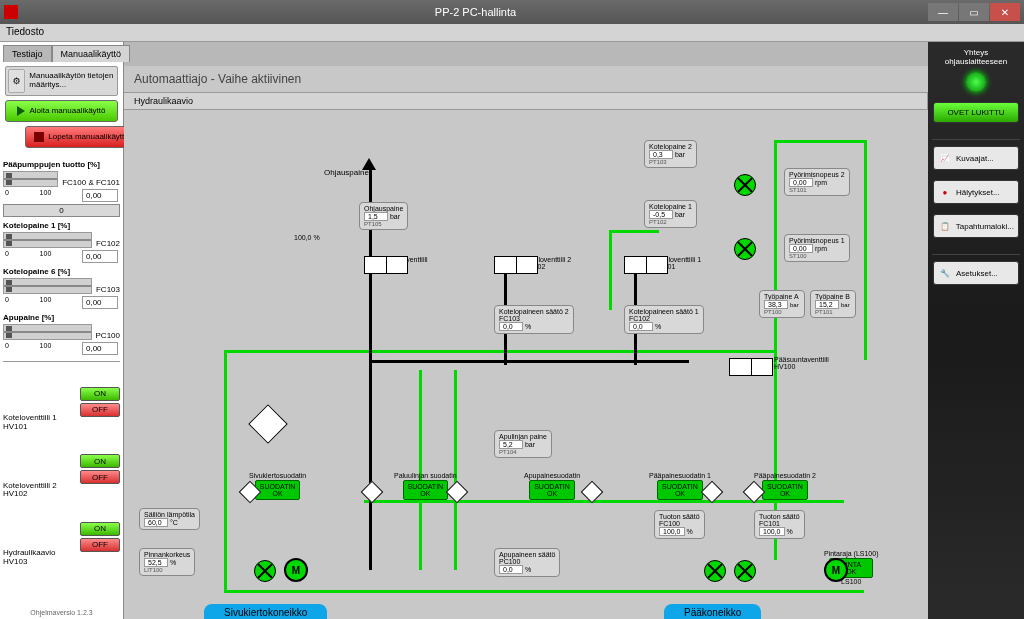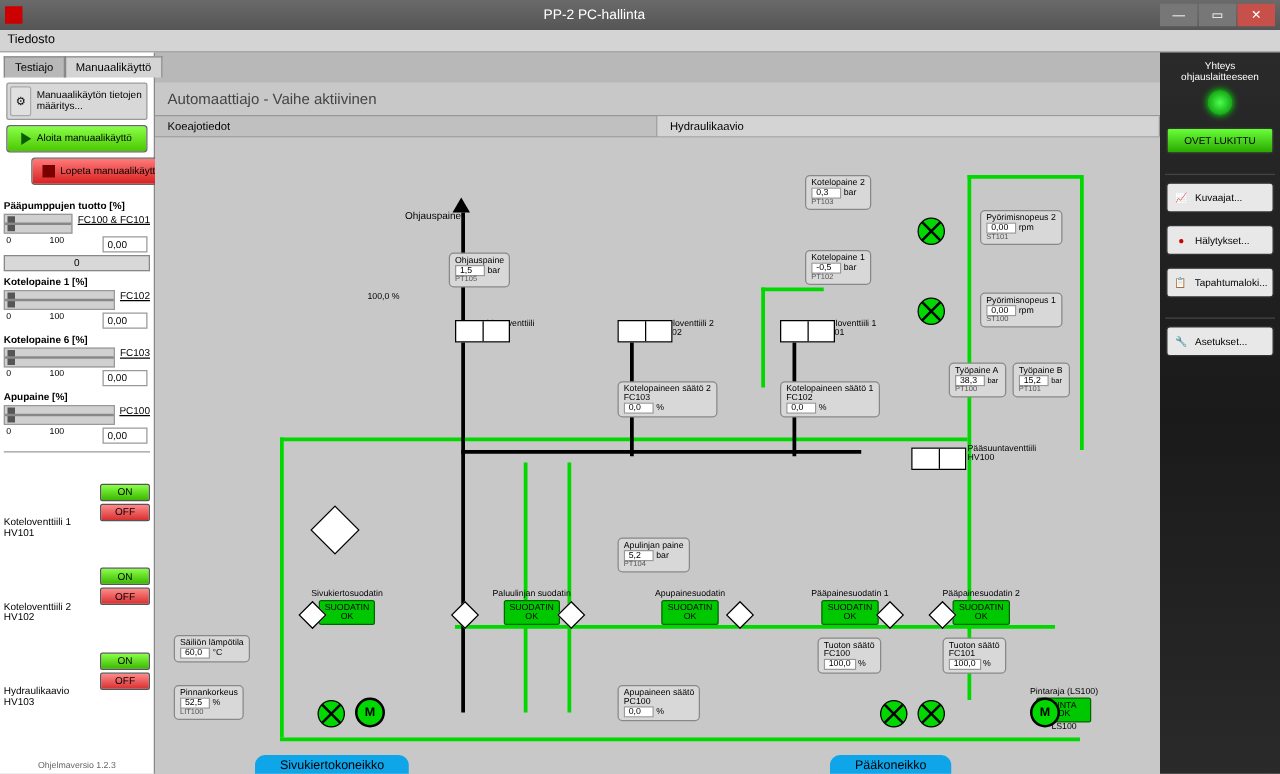--- a/index.html
+++ b/index.html
@@ -26,21 +26,21 @@
 .btn-group .icon-sq { width: 24px; height: 24px; background: #e0e0e0; display: flex; align-items: center; justify-content: center; margin-right: 4px; border: 1px solid #aaa; border-radius: 2px; }
 .btn-group .label { font-size: 8px; line-height: 1.1; }
 
 .btn-big { width: 100%; height: 22px; border-radius: 3px; font-size: 8px; display: flex; align-items: center; justify-content: center; border: 1px solid #666; margin-bottom: 4px; text-align: center; line-height: 1; }
 .btn-big.green { background: linear-gradient(#8aff4a,#4ac800); }
 .btn-big.red { background: linear-gradient(#ff7a7a,#d82020); color: #000; margin-left: 20px; }
 .btn-big .play { width: 0; height: 0; border-left: 8px solid #0a5c00; border-top: 5px solid transparent; border-bottom: 5px solid transparent; margin-right: 4px; }
 .btn-big .stop { width: 10px; height: 10px; background: #7a0000; margin-right: 4px; }
 
 .section-label { font-size: 8px; font-weight: bold; margin-top: 4px; }
-.slider-row { display: flex; align-items: flex-start; margin: 2px 0; text-decoration: underline; }
+.slider-row { display: flex; align-items: flex-end; margin: 2px 0; }
 .slider { flex: 1; height: 16px; background: #d0d0d0; position: relative; border: 1px solid #999; margin-right: 4px; }
 .slider::after { content:''; position:absolute; top:6px; left:0; right:0; height:2px; background:#888; }
 .slider .thumb { position:absolute; width:6px; height:12px; background:#555; top:1px; left:2px; }
 .fc-label { font-size: 8px; }
 .range-labels { display: flex; justify-content: space-between; font-size: 7px; margin: 0 2px; }
 .num-input { background: #fff; border: 1px solid #999; width: 36px; padding: 1px 3px; font-size: 8px; }
 .mini-btn { font-size: 8px; padding: 1px 6px; margin-top: 2px; background: #d8d8d8; border: 1px solid #888; }
 
 .valve-ctrl { display: flex; align-items: center; margin: 4px 0; }
 .valve-ctrl .vlabel { font-size: 8px; flex: 1; line-height: 1.1; margin-top: 42px; }
@@ -217,21 +217,20 @@
     </div>
 
     <div class="logo-area">
       <div class="ver">Ohjelmaversio 1.2.3</div>
     </div>
   </div>
 
   <div class="center">
     <div class="center-header">Automaattiajo - Vaihe aktiivinen</div>
     <div class="center-tabs">
-      <div class="ctab">Koeajotiedot</div>
       <div class="ctab active">Hydraulikaavio</div>
     </div>
     <div class="diagram">
 
       <div class="pipe v" style="left:100px; top:240px; height:240px;"></div>
       <div class="pipe h" style="left:100px; top:240px; width:550px;"></div>
       <div class="pipe v" style="left:650px; top:30px; height:420px;"></div>
       <div class="pipe h" style="left:650px; top:30px; width:90px;"></div>
       <div class="pipe v" style="left:740px; top:30px; height:220px;"></div>
       <div class="pipe h" style="left:240px; top:390px; width:480px;"></div>

